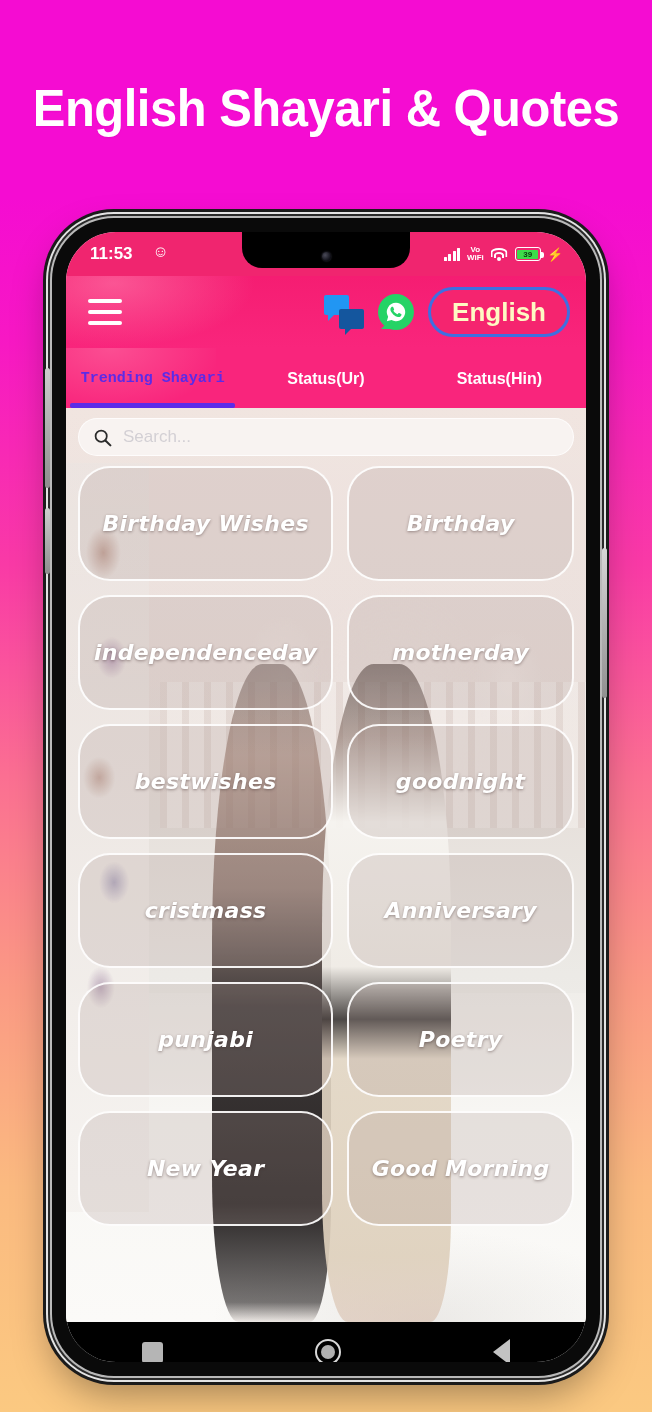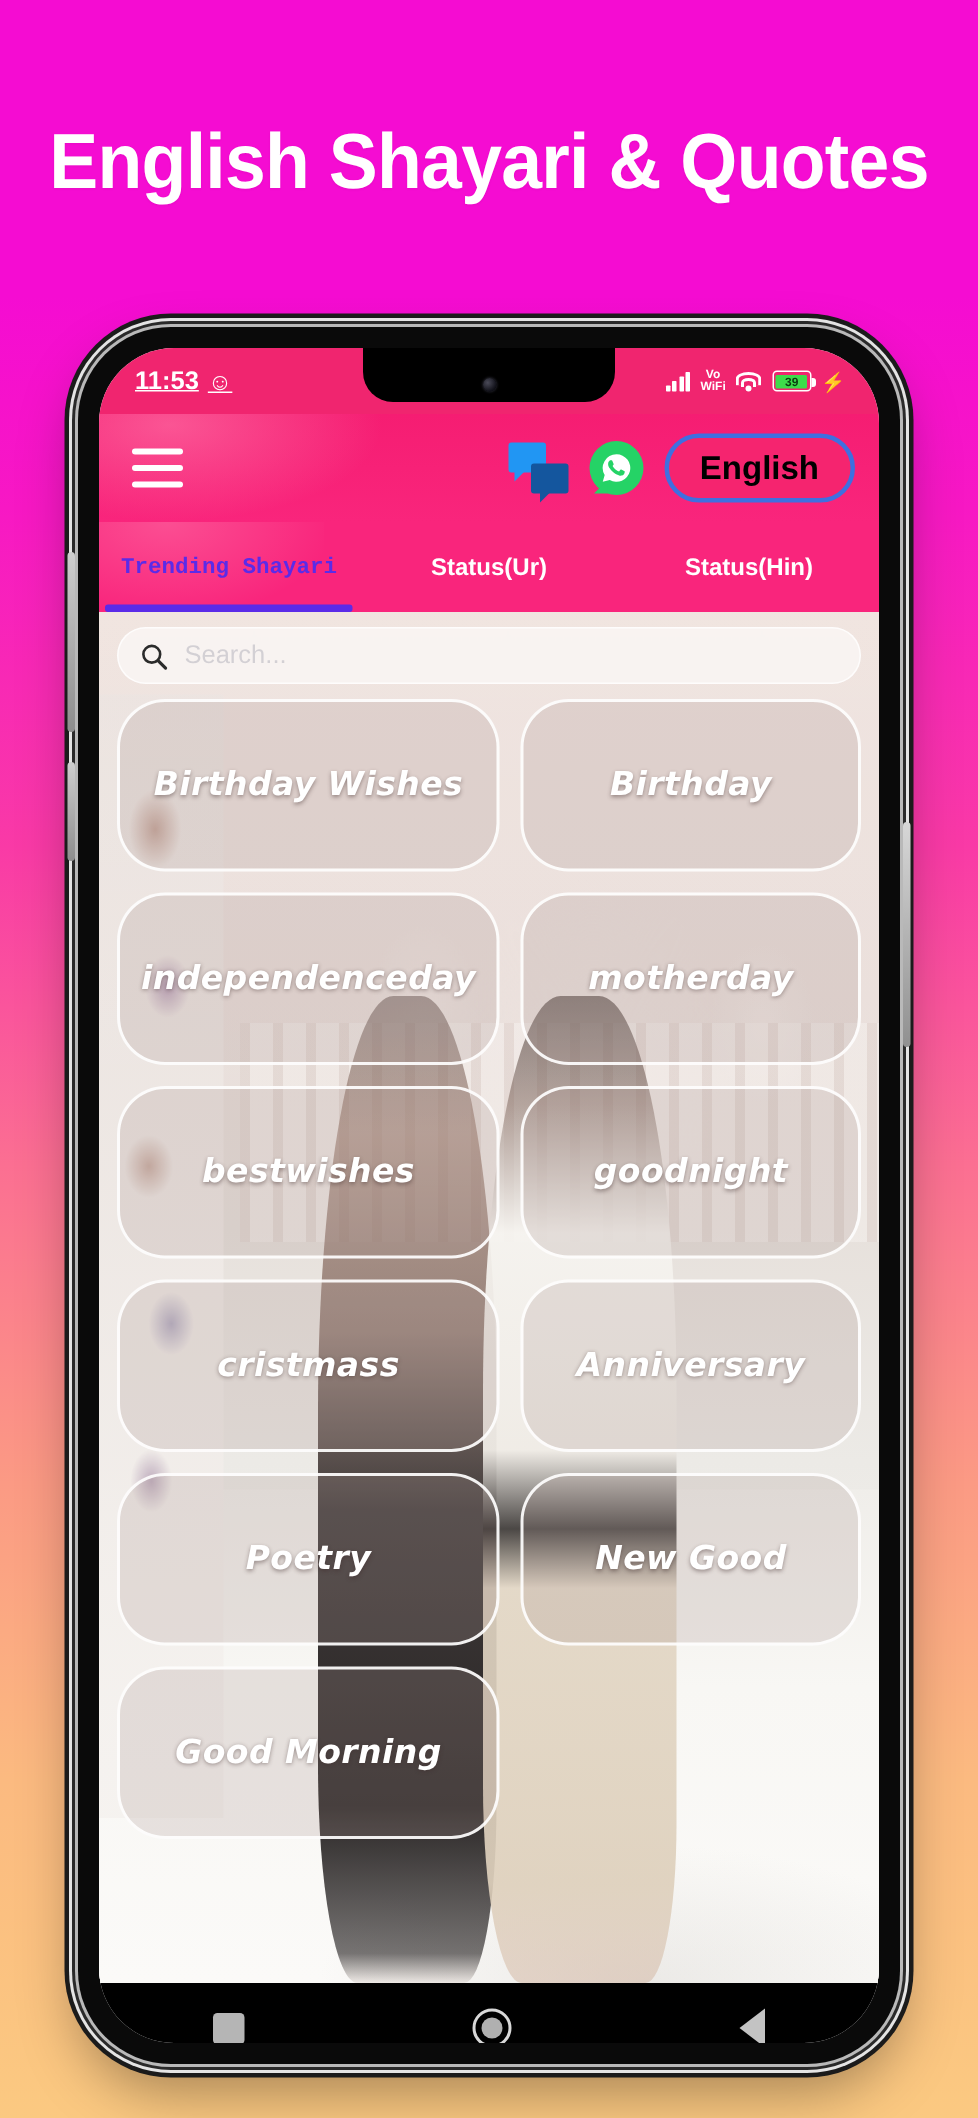--- a/index.html
+++ b/index.html
@@ -68,21 +68,21 @@
 
   
   .statusbar{
     position:relative; height:44px; width:100%;
     background:#f0256f;
     display:flex; align-items:center;
     color:#ffffff;
     font-size:17px; font-weight:bold;
     z-index:6;
   }
-  .sb-left{ display:flex; align-items:flex-end; gap:6px; padding-left:24px;text-decoration:underline; }
+  .sb-left{ display:flex; align-items:flex-start; gap:20px; padding-left:24px; }
   .sb-emoji{ font-size:16px; line-height:1; }
   .sb-right{ margin-left:auto; display:flex; align-items:center; gap:7px; padding-right:22px; }
   .notch{
     position:absolute; left:50%; transform:translateX(-50%); top:-6px;
     width:168px; height:42px; background:#000; border-radius:0 0 20px 20px;
     display:flex; align-items:flex-end; justify-content:center; padding-bottom:7px;
   }
   .cam{ width:9px; height:9px; border-radius:50%;
         background:radial-gradient(circle at 35% 35%, #4a4a58, #101018 70%);
         box-shadow:0 0 2px #3d3d4d; }
@@ -139,21 +139,21 @@
                         border-left:7px solid #14569e; border-bottom:7px solid transparent; }
 
   .wa{ width:36px; height:36px; border-radius:50%; background:#25d366;
        display:flex; align-items:center; justify-content:center; cursor:pointer;
        position:relative; }
   .wa::after{ content:""; position:absolute; left:3px; bottom:1px;
               border-right:9px solid #25d366; border-top:9px solid transparent; }
   .wa svg{ width:22px; height:22px; position:relative; z-index:1; }
 
   .langbtn{
-    background:#f5246f; color:#000000; font-size:22px; font-weight:bold;
+    background:#f5246f; color:#fef9c3; font-size:26px; font-weight:bold;
     border:3px solid #3f6fe0; border-radius:30px;
     padding:9px 21px; cursor:pointer; line-height:1;
   }
 
   
   .tabs{
     position:relative; height:60px; width:100%;
     background:#f9257c; display:flex; z-index:5;
   }
   .tabs::before{
@@ -393,22 +393,23 @@
 
       <div class="grid">
         <div class="card">Birthday Wishes</div>
         <div class="card">Birthday</div>
         <div class="card">independenceday</div>
         <div class="card">motherday</div>
         <div class="card">bestwishes</div>
         <div class="card">goodnight</div>
         <div class="card">cristmass</div>
         <div class="card">Anniversary</div>
+        <div class="card">punjabi</div>
         <div class="card">Poetry</div>
-        <div class="card">New Good</div>
+        <div class="card">New Year</div>
         <div class="card">Good Morning</div>
       </div>
     </div>
 
     <div class="navbar">
       <div class="nav-recent"></div>
       <div class="nav-home">
           <i></i>
         </div>
       <div class="nav-back"></div>

